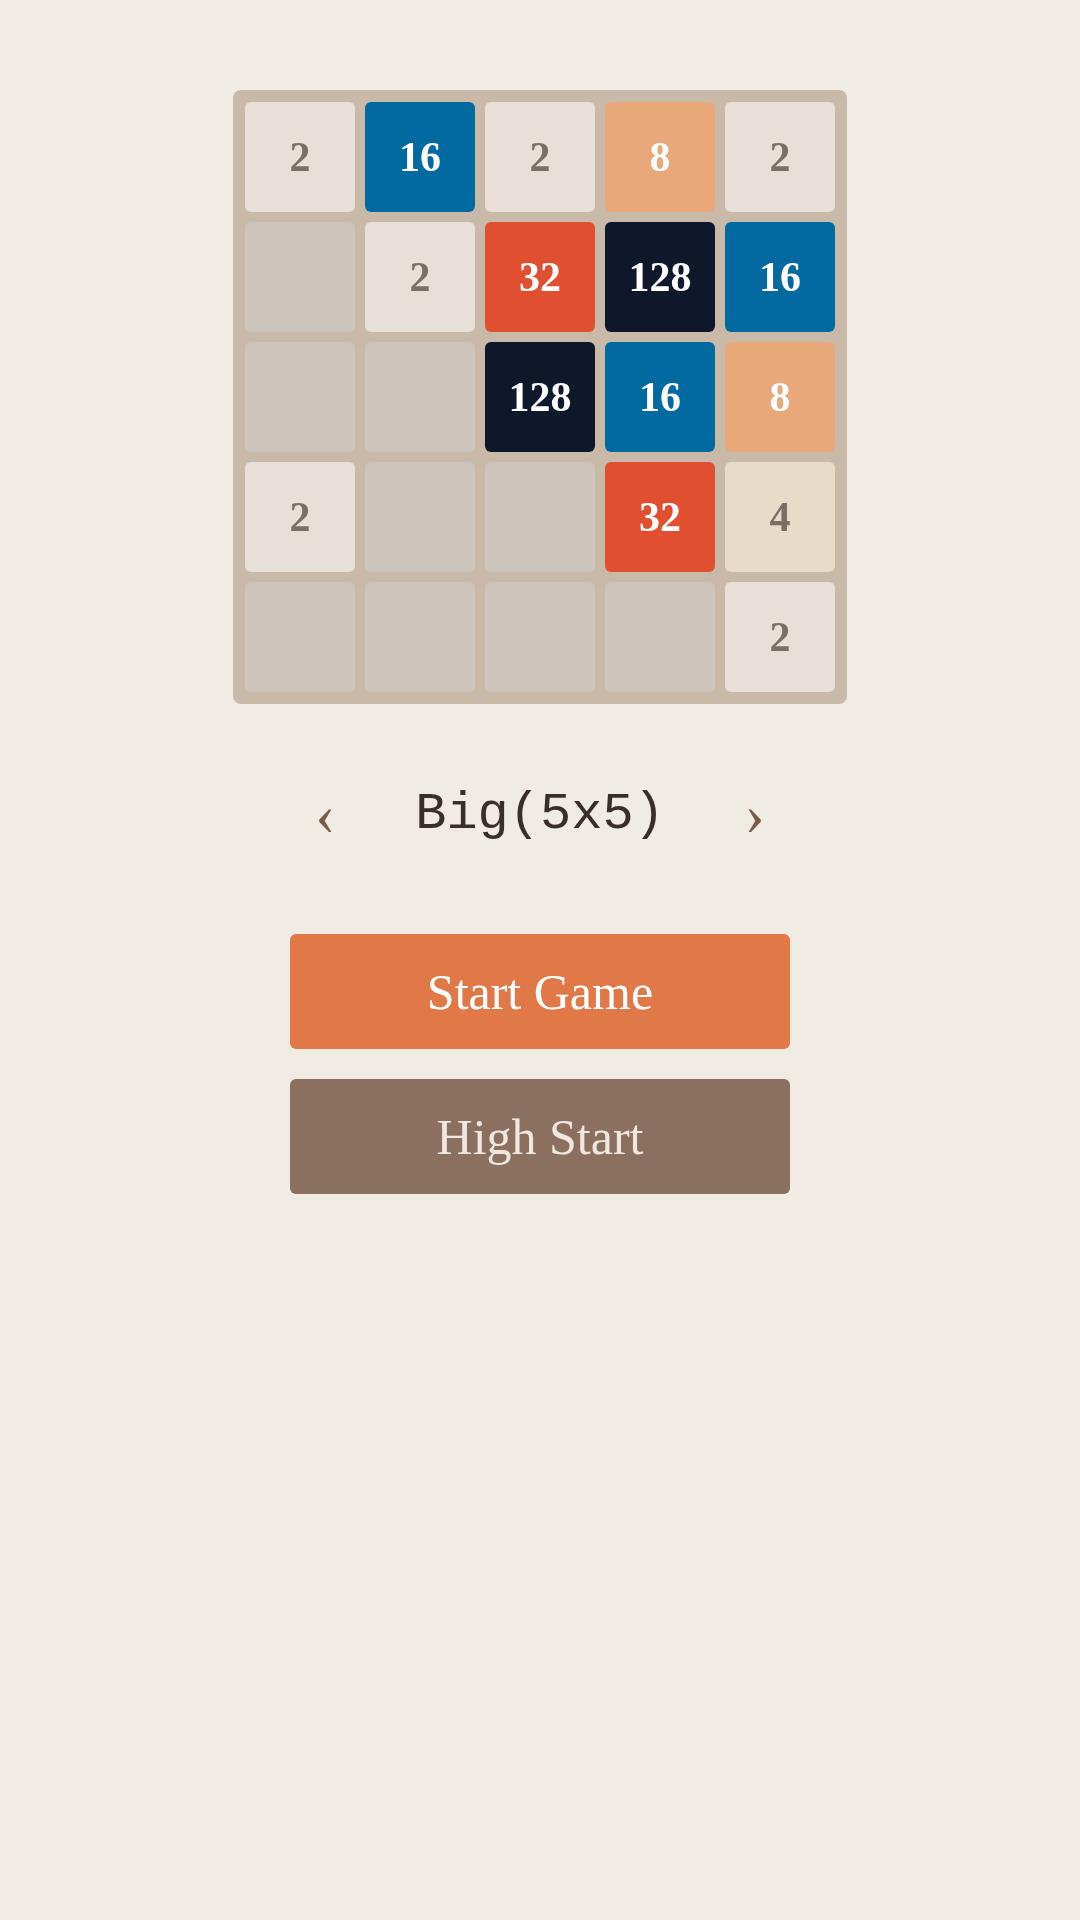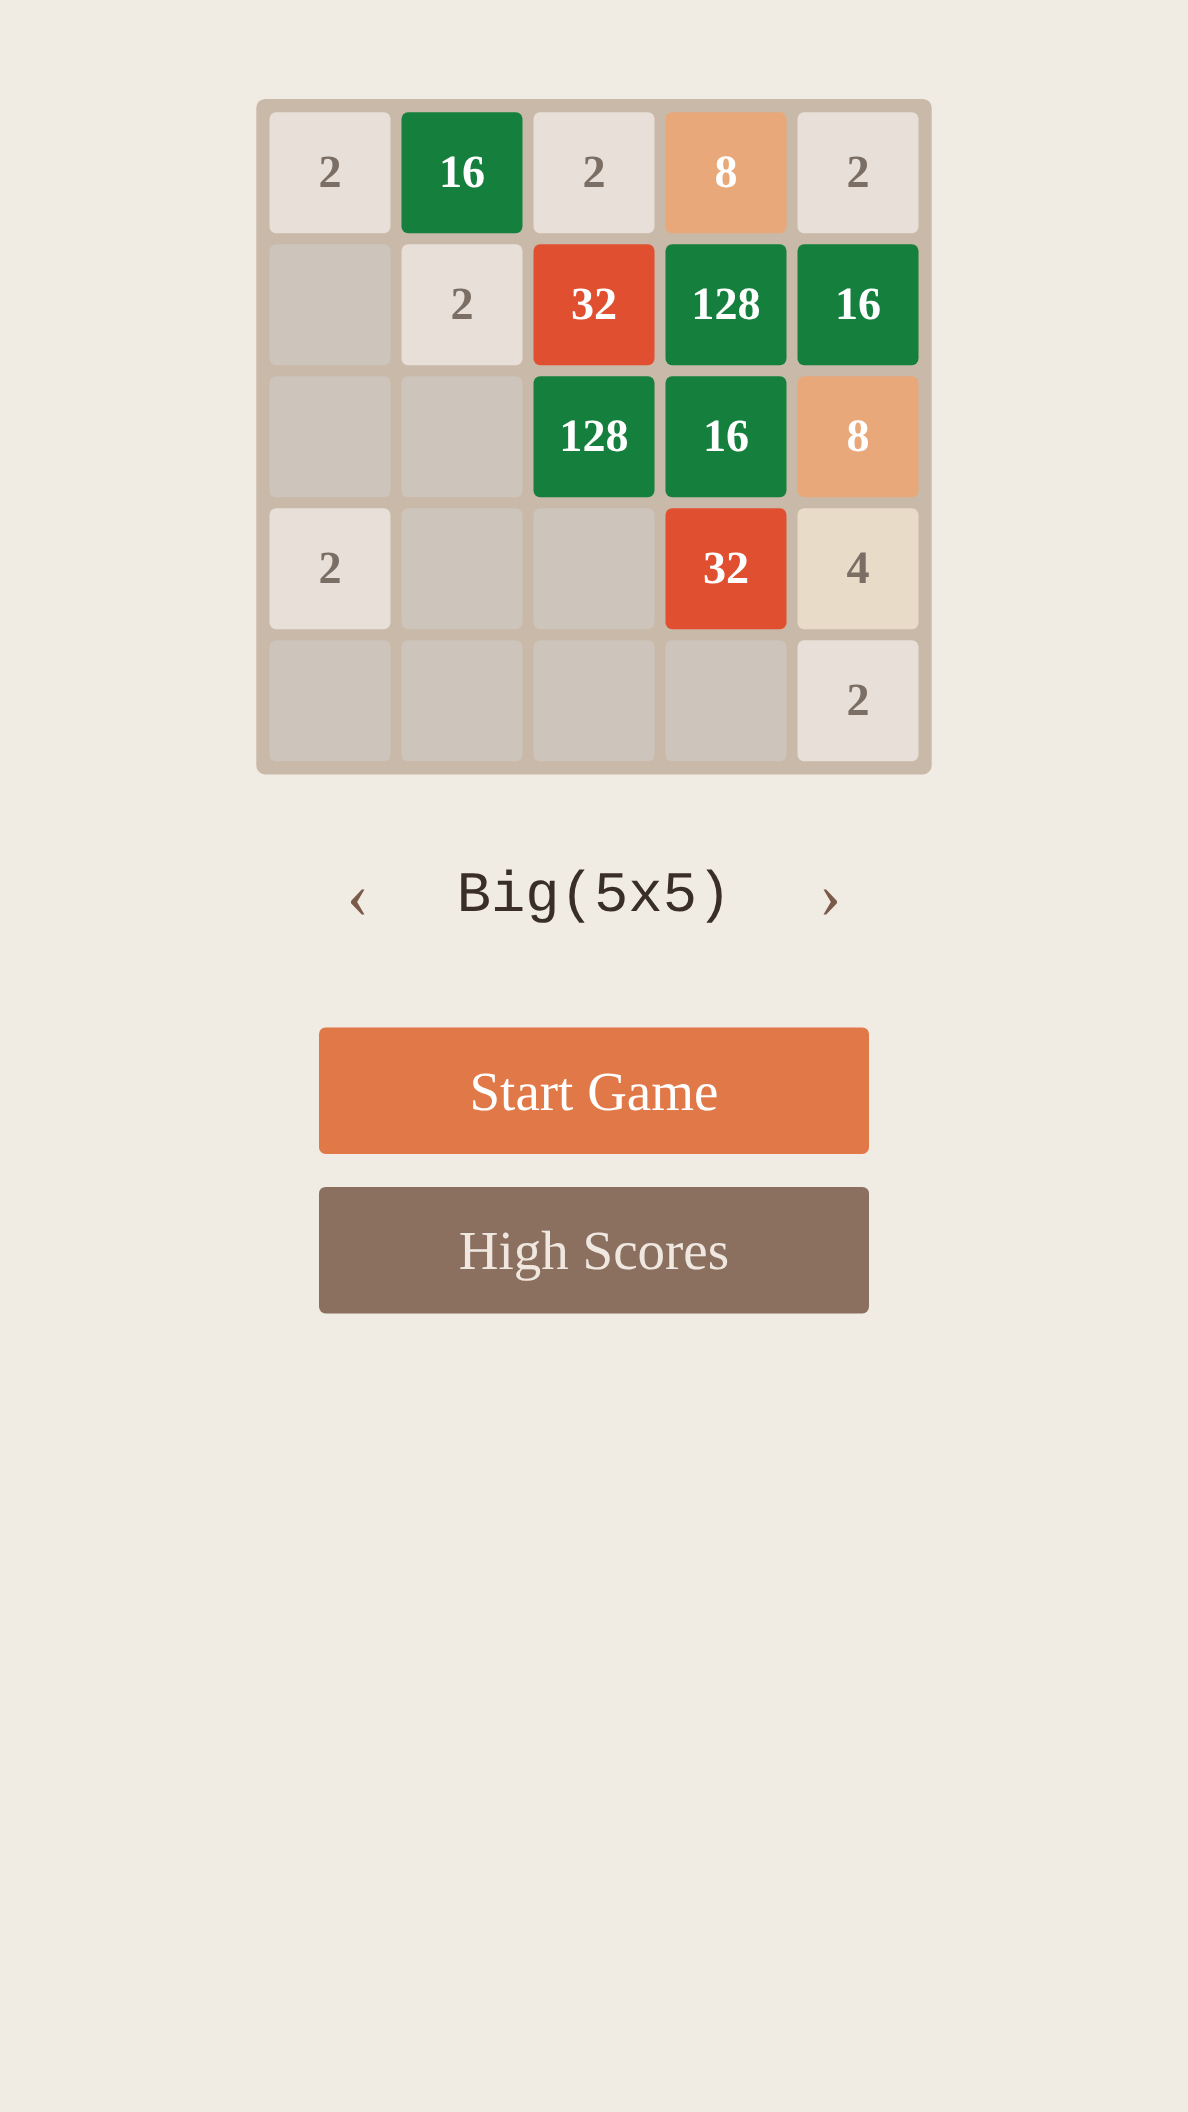--- a/index.html
+++ b/index.html
@@ -36,23 +36,23 @@
       align-items: center;
       justify-content: center;
       font-size: 42px;
       font-weight: bold;
     }
 
     .cell-empty { background-color: #cdc4bc; }
     .cell-2 { background-color: #e8e0d8; color: #7a6e65; }
     .cell-4 { background-color: #e8dcc8; color: #7a6e65; }
     .cell-8 { background-color: #e8a87a; color: #fff; }
-    .cell-16 { background-color: #15803d; color: #fff; }
+    .cell-16 { background-color: #0369a1; color: #fff; }
     .cell-32 { background-color: #e05030; color: #fff; }
-    .cell-128 { background-color: #15803d; color: #fff; font-family: Liberation Serif, serif; }
+    .cell-128 { background-color: #0f172a; color: #fff; font-family: Liberation Serif, serif; }
 
     .mode-selector {
       display: flex;
       align-items: center;
       justify-content: center;
       gap: 80px;
       margin-bottom: 90px;
     }
 
     .chevron {
@@ -125,13 +125,13 @@
     <div class="cell cell-2">2</div>
   </div>
 
 <div class="mode-selector">
   <span class="chevron">‹</span>
   <span class="mode-label">Big(5x5)</span>
   <span class="chevron">›</span>
 </div>
 
 <button class="btn btn-start">Start Game</button>
-<button class="btn btn-high-scores">High Scores</button>
+<button class="btn btn-high-scores">High Start</button>
 
 </body></html>

